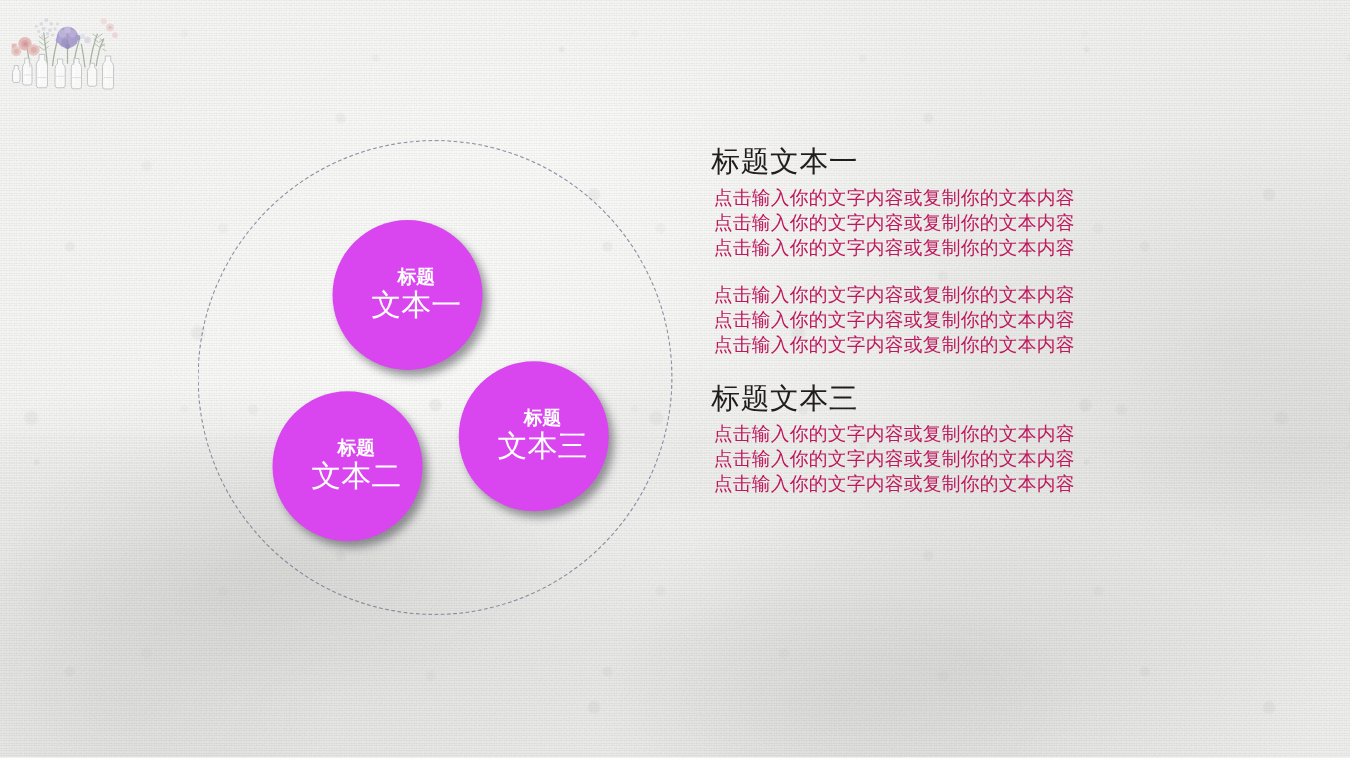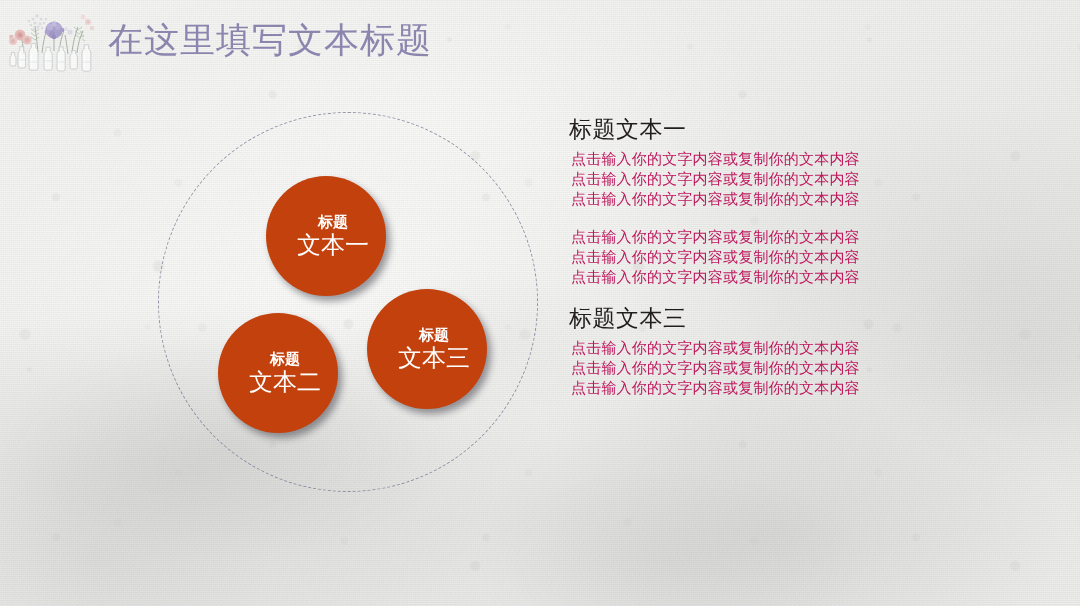--- a/index.html
+++ b/index.html
@@ -112,21 +112,21 @@
     width: 380px; height: 380px;
     border-radius: 50%;
     border: 1.3px dashed #6d6f8a;
     opacity: 0.72;
     box-sizing: border-box;
   }
   .node {
     position: absolute;
     width: 120px; height: 120px;
     border-radius: 50%;
-    background: #c2410c;
+    background: #d946ef;
     box-shadow: 4px 5px 7px rgba(40,38,48,0.45);
     color: #ffffff;
     display: flex;
     flex-direction: column;
     align-items: center;
     justify-content: center;
     line-height: 1.18;
     text-align: center;
   }
   .node .ln1 { font-size: 15px; font-weight: 700; margin-left: 14px; }
@@ -260,21 +260,20 @@
 
       <g stroke="#d3d6da" stroke-width="0.7" opacity="0.8">
         <path d="M15,58 l7,0"></path>
           <path d="M26,60 l8,0"></path>
         <path d="M41,59 l7,0"></path>
           <path d="M54,60 l7,0"></path>
           <path d="M79,60 l8,0"></path>
       </g>
     </svg>
 
-    <div id="slide-title">在这里填写文本标题</div>
   </div>
 
   <div id="diagram">
 
     <div id="dashed-ring"></div>
 
     <div class="node" id="node-1">
       <span class="ln1">标题</span>
       <span class="ln2">文本一</span>
     </div>

